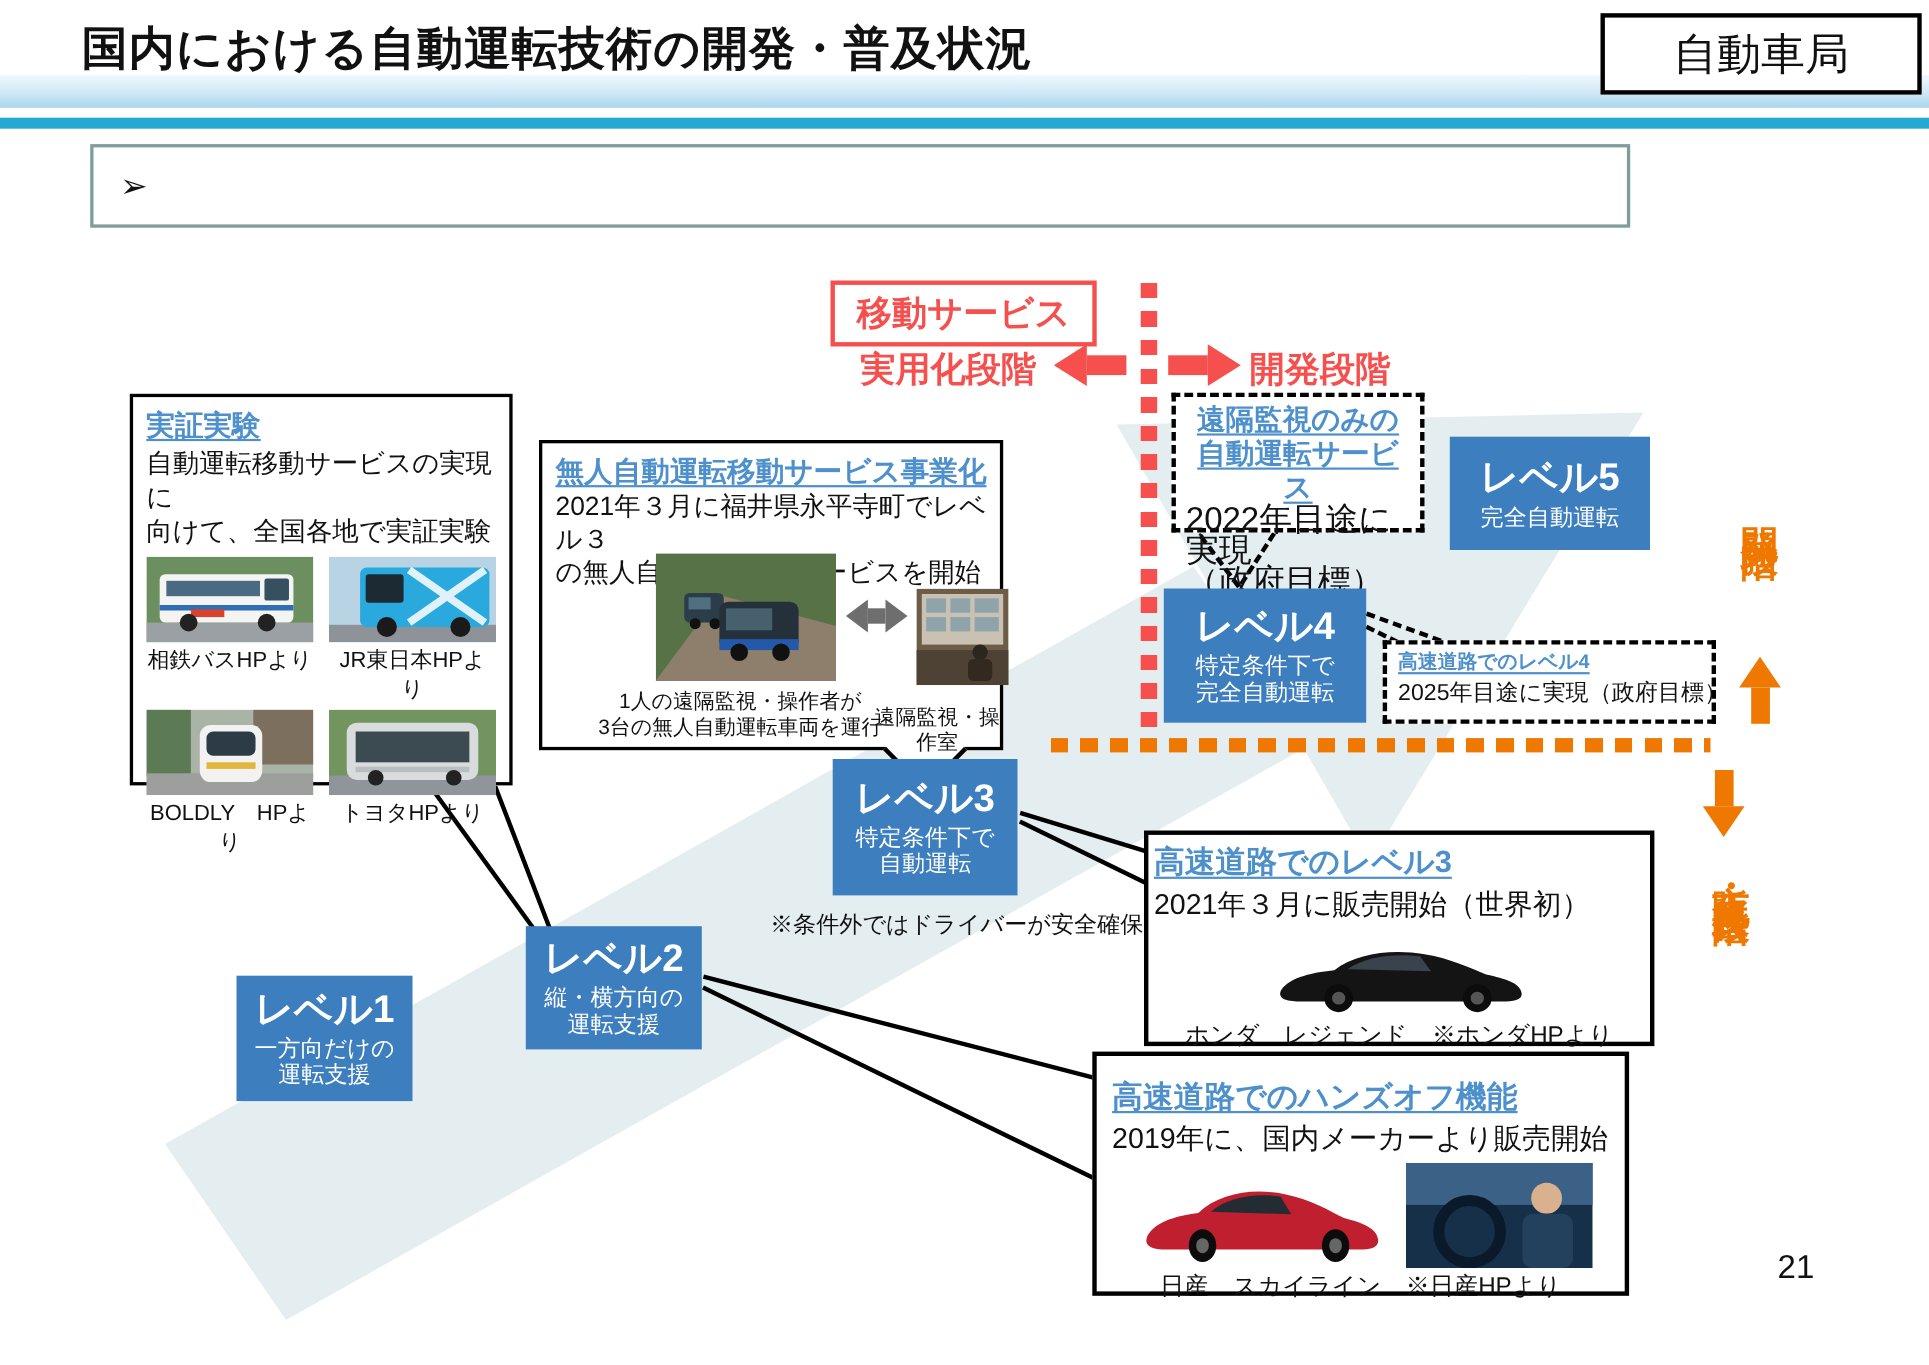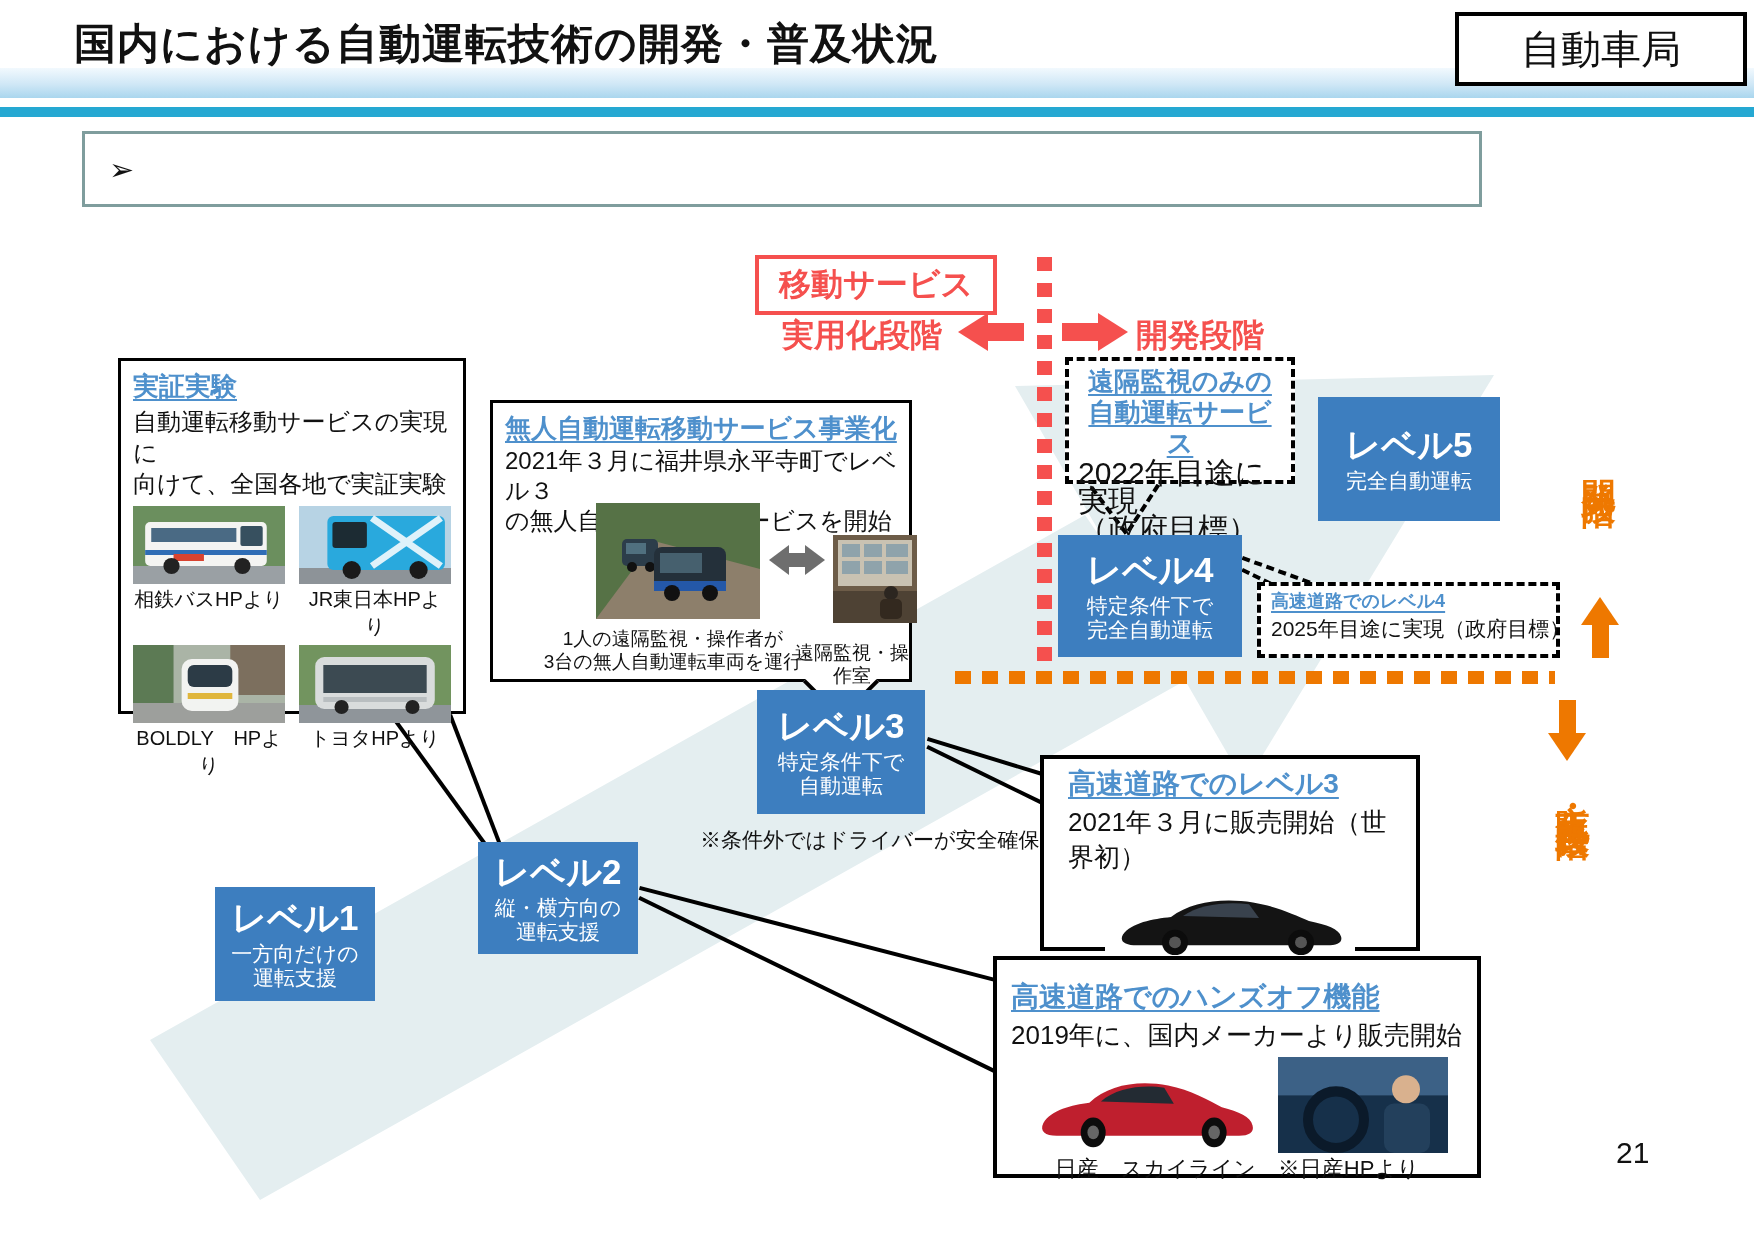--- a/index.html
+++ b/index.html
@@ -75,21 +75,21 @@
   .gstem{width:16px;height:14px;background:#6e6e6e;}
   .svc-cap{position:absolute;font-size:19px;line-height:23px;text-align:center;z-index:5;}
   
   .remote{left:1065px;top:357px;width:230px;height:127px;padding:5px 9px;}
   .remote .hd{font-size:26px;line-height:31px;display:block;text-align:center;}
   .remote .ln{font-size:30px;line-height:28px;}
   .hwl4{left:1257px;top:582px;width:303px;height:76px;padding:3px 10px;}
   .hwl4 .hd{font-size:18px;display:inline-block;}
   .hwl4 .ln{font-size:21px;margin-top:2px;white-space:nowrap;}
   
-  .hwl3{left:1040px;top:755px;width:380px;height:196px;padding:6px 24px;}
+  .hwl3{left:1040px;top:755px;width:464px;height:196px;padding:6px 5px;}
   .hwl3 .hd{font-size:28px;display:inline-block;}
   .hwl3 .ln{font-size:26px;margin-top:2px;}
   .car-ph{margin:3px auto 0;overflow:hidden;}
   .car-ph svg{display:block;width:100%;height:100%;}
   .box-cap{font-size:22px;text-align:center;margin-top:1px;}
   .hoff{left:993px;top:956px;width:488px;height:222px;padding:18px 14px;}
   .hoff .hd{font-size:28px;display:inline-block;}
   .hoff .ln{font-size:26px;margin-top:2px;}
   .hoff-row{display:flex;justify-content:center;align-items:flex-end;gap:12px;margin-top:4px;}
   .note{position:absolute;left:700px;top:826px;font-size:21px;z-index:2;}
@@ -254,21 +254,21 @@
     <div class="tail" style="left:321px;top:252px;"></div>
   </div>
 
   <div class="dashbox remote">
     <span class="link-head hd">遠隔監視のみの</span>
     <span class="link-head hd">自動運転サービス</span>
     <div class="ln">2022年目途に実現</div>
     <div class="ln">（政府目標）</div>
   </div>
 
-  <div class="lvl" style="left:1318px;top:397px;width:182px;height:124px;">
+  <div class="lvl" style="left:1318px;top:397px;width:182px;height:103px;">
     <div class="name">レベル5</div>
     <div class="d">完全自動運転</div>
   </div>
   <div class="lvl" style="left:1058px;top:535px;width:184px;height:122px;">
     <div class="name">レベル4</div>
     <div class="d">特定条件下で</div>
     <div class="d">完全自動運転</div>
   </div>
   <div class="lvl" style="left:757px;top:690px;width:168px;height:124px;">
     <div class="name">レベル3</div>

